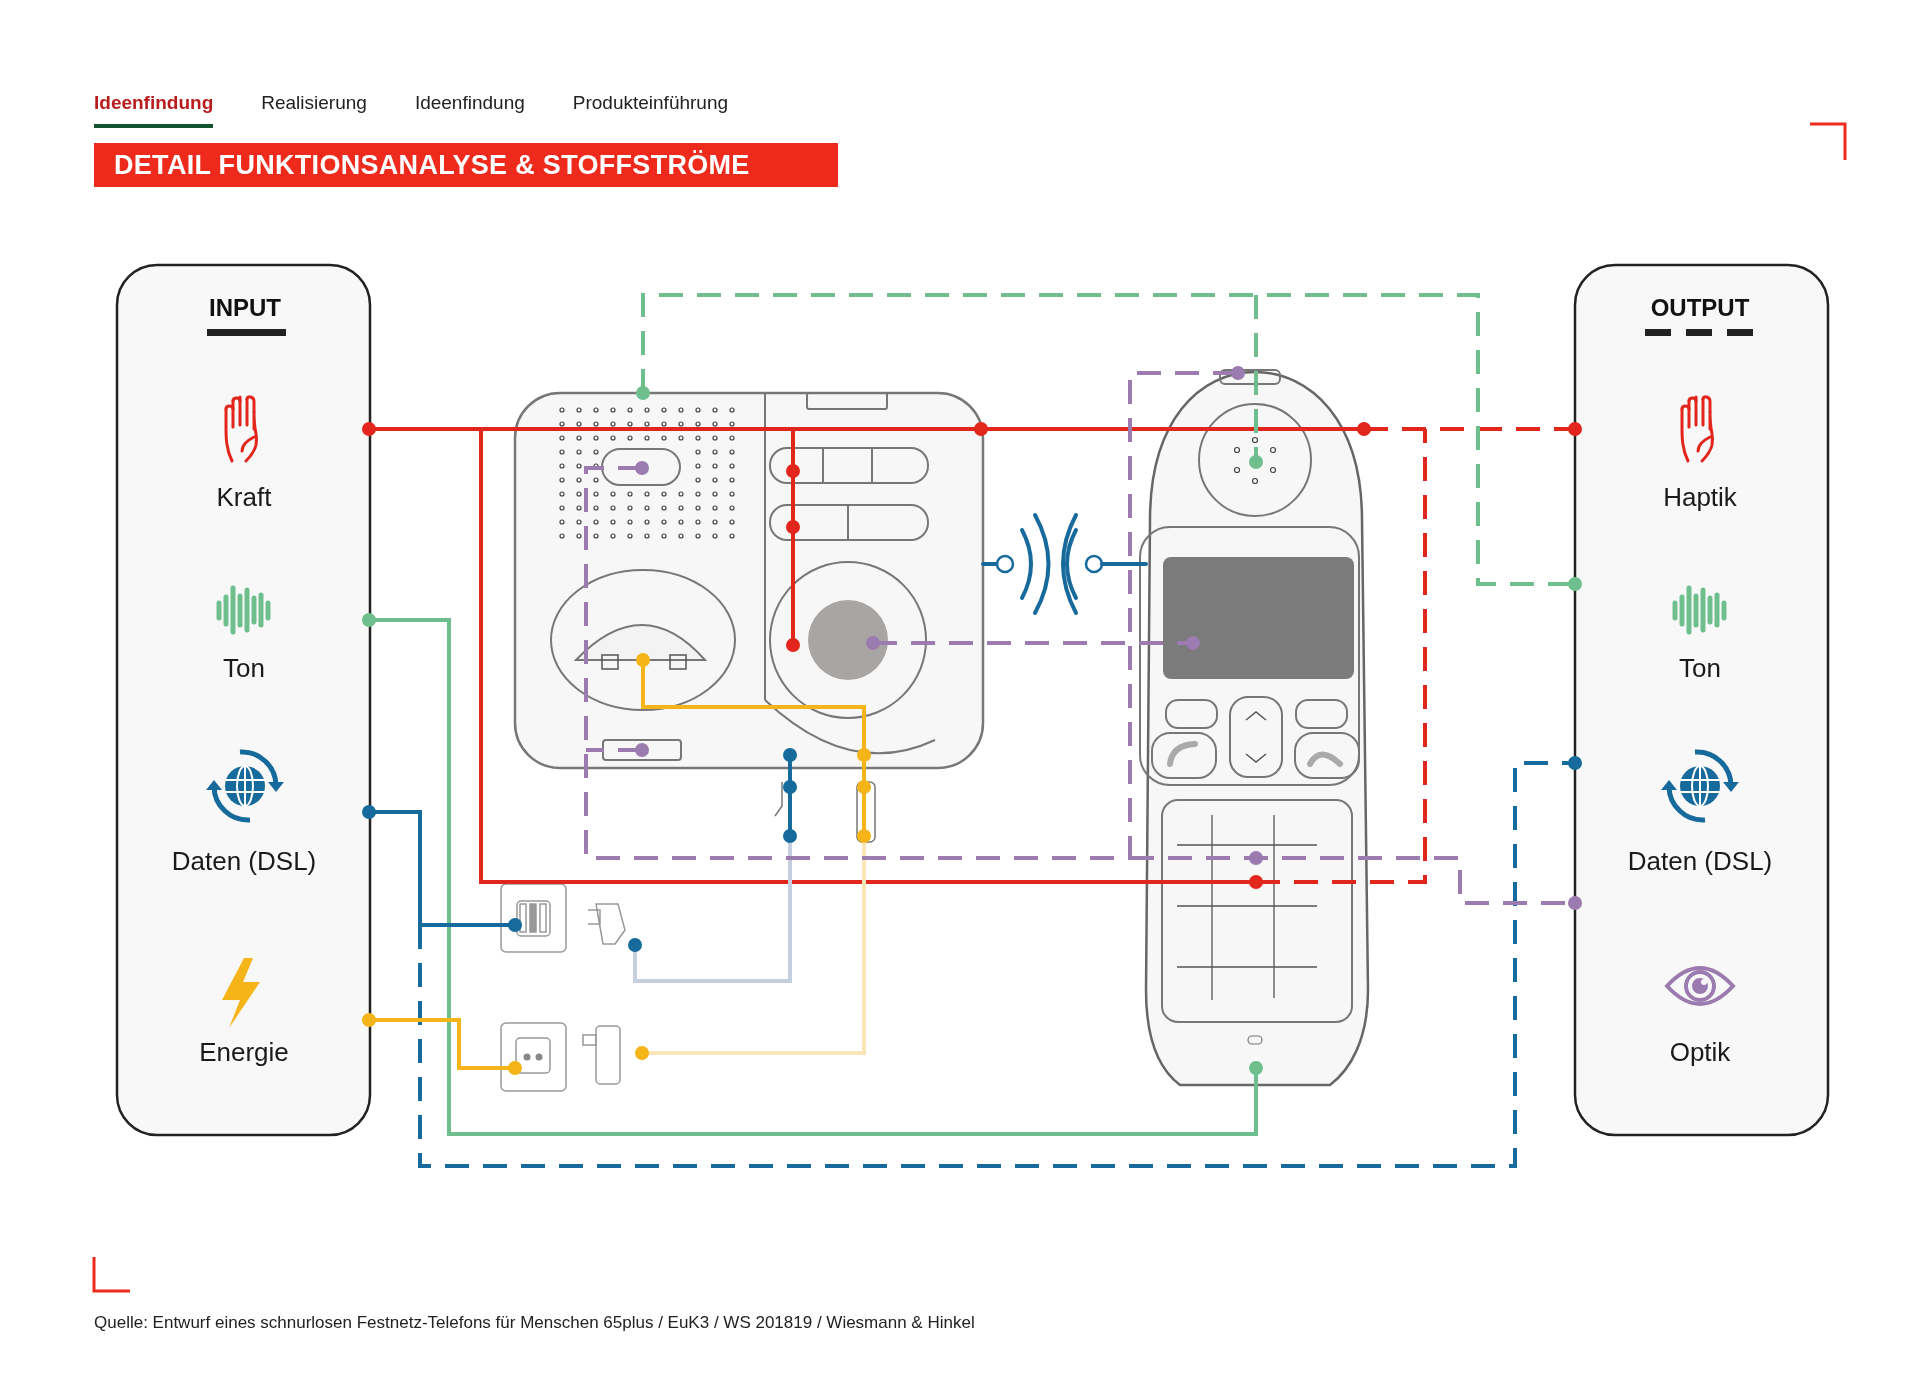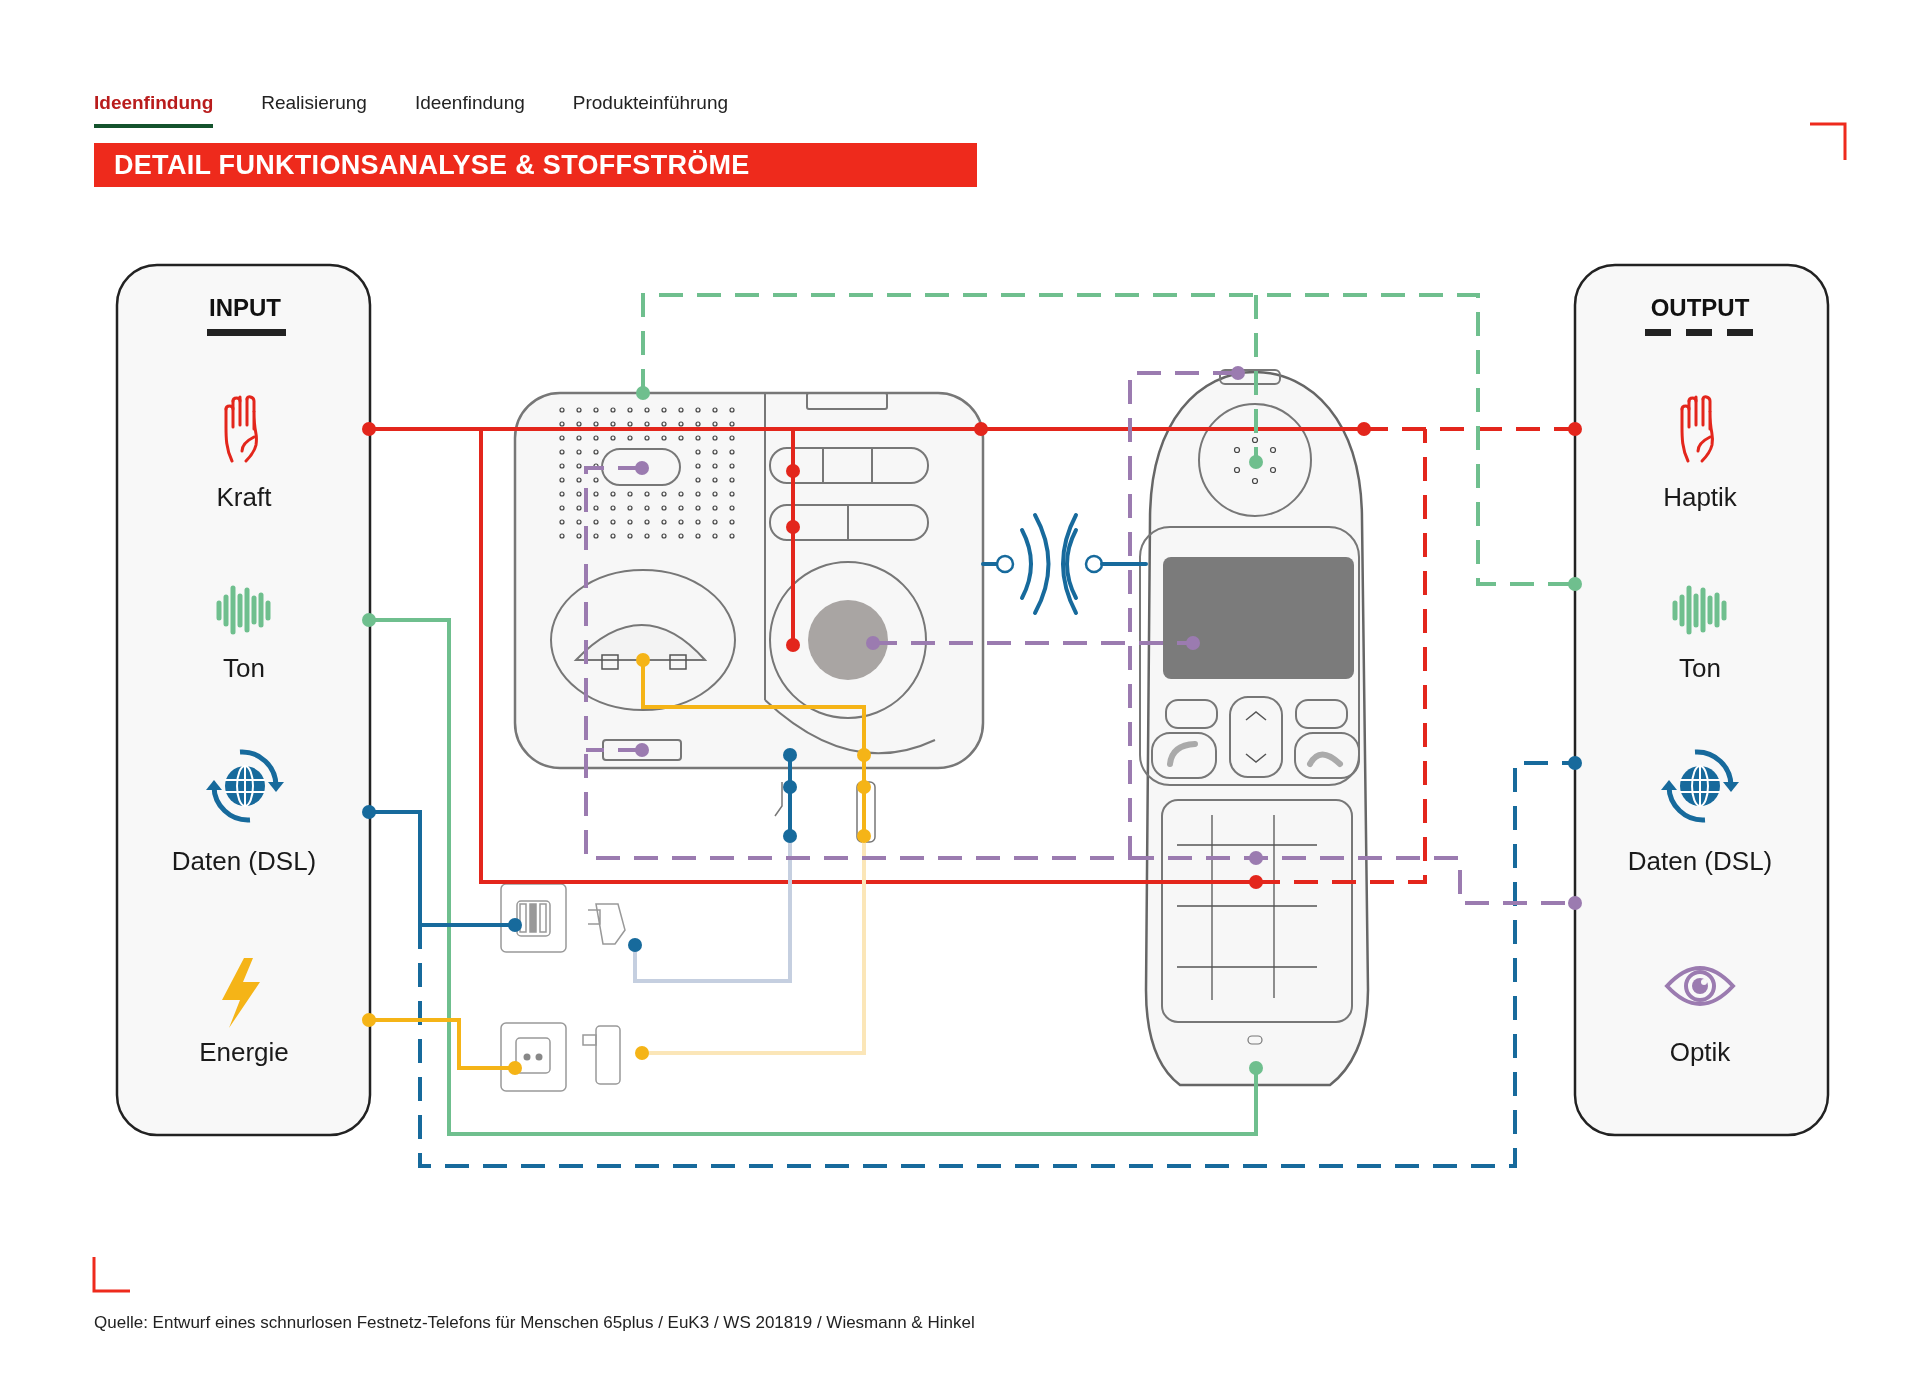--- a/index.html
+++ b/index.html
@@ -1,20 +1,20 @@
 <!DOCTYPE html>
 <html><head>
 <meta charset="utf-8">
 <style>
   html, body { margin:0; padding:0; background:#ffffff; }
   body { width:1920px; height:1379px; position:relative; overflow:hidden; font-family:"Liberation Sans", sans-serif; }
   .nav { position:absolute; left:94px; top:92px; display:flex; gap:48px; font-size:19px; color:#222; }
   .nav .tab { padding-bottom:10px; cursor:pointer; }
   .nav .tab.active { color:#b91c1c; font-weight:bold; border-bottom:4px solid #14532d; }
-  .title-bar { position:absolute; left:94px; top:143px; width:883px; height:44px; background:#ee2a1c; color:#fff; font-weight:bold; font-size:27px; line-height:44px; padding-left:20px; box-sizing:border-box; letter-spacing:0.3px; }
+  .title-bar { position:absolute; left:94px; top:143px; width:744px; height:44px; background:#ee2a1c; color:#fff; font-weight:bold; font-size:27px; line-height:44px; padding-left:20px; box-sizing:border-box; letter-spacing:0.3px; }
   svg.diagram { position:absolute; left:0; top:0; }
   .panel-title { font-weight:bold; font-size:24px; fill:#111; }
   .lbl { font-size:26px; fill:#1a1a1a; }
   .footer { position:absolute; left:94px; top:1313px; font-size:17px; color:#222; }
 </style>
 </head>
 <body>
 
 <div class="nav">
   <span class="tab active">Ideenfindung</span>

